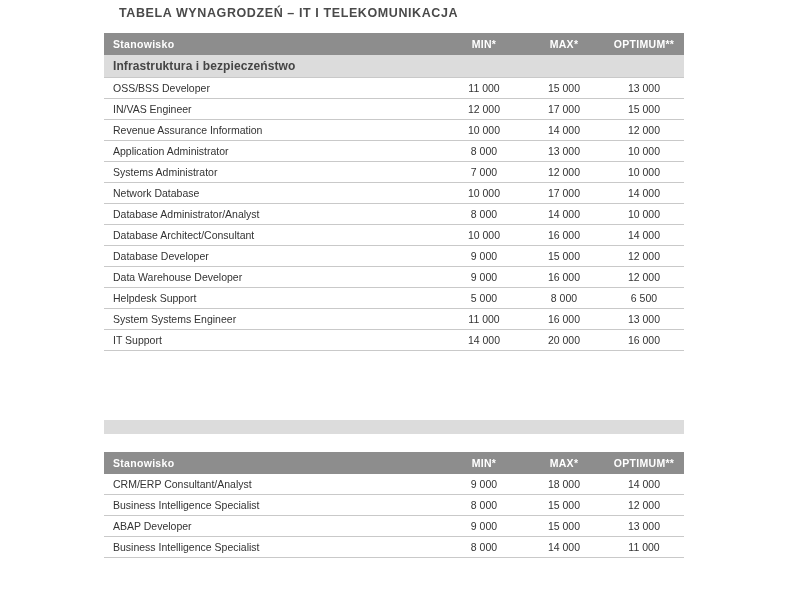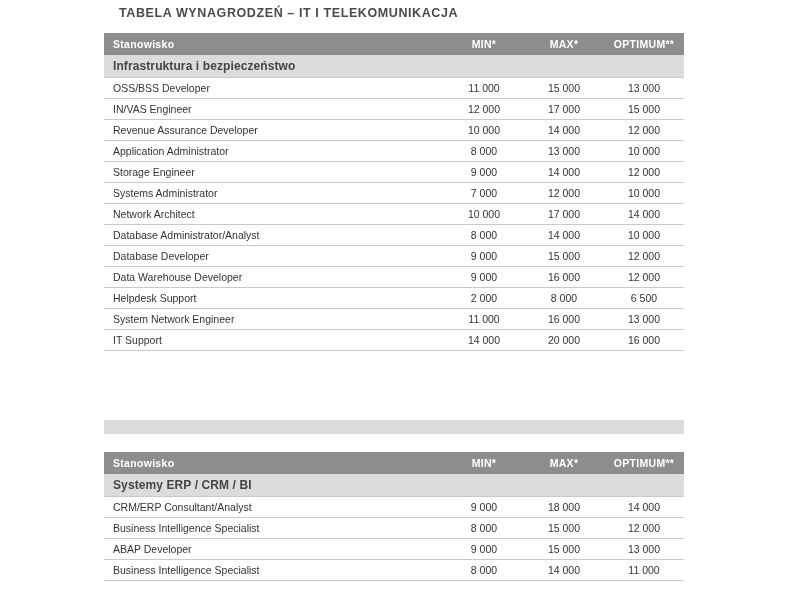--- a/index.html
+++ b/index.html
@@ -127,75 +127,75 @@
           <td>15 000</td>
           <td>13 000</td>
         </tr>
         <tr>
           <td class="pos">IN/VAS Engineer</td>
           <td>12 000</td>
           <td>17 000</td>
           <td>15 000</td>
         </tr>
         <tr>
-          <td class="pos">Revenue Assurance Developer</td>
+          <td class="pos">Revenue Assurance Information</td>
           <td>10 000</td>
           <td>14 000</td>
           <td>12 000</td>
         </tr>
         <tr>
           <td class="pos">Application Administrator</td>
           <td>8 000</td>
           <td>13 000</td>
           <td>10 000</td>
-        </tr>
-        <tr>
-          <td class="pos">Storage Engineer</td>
-          <td>9 000</td>
-          <td>14 000</td>
-          <td>12 000</td>
         </tr>
         <tr>
           <td class="pos">Systems Administrator</td>
           <td>7 000</td>
           <td>12 000</td>
           <td>10 000</td>
         </tr>
         <tr>
-          <td class="pos">Network Architect</td>
+          <td class="pos">Network Database</td>
           <td>10 000</td>
           <td>17 000</td>
           <td>14 000</td>
         </tr>
         <tr>
           <td class="pos">Database Administrator/Analyst</td>
           <td>8 000</td>
           <td>14 000</td>
           <td>10 000</td>
         </tr>
         <tr>
+          <td class="pos">Database Architect/Consultant</td>
+          <td>10 000</td>
+          <td>16 000</td>
+          <td>14 000</td>
+        </tr>
+        <tr>
           <td class="pos">Database Developer</td>
           <td>9 000</td>
           <td>15 000</td>
           <td>12 000</td>
         </tr>
         <tr>
           <td class="pos">Data Warehouse Developer</td>
           <td>9 000</td>
           <td>16 000</td>
           <td>12 000</td>
         </tr>
         <tr>
           <td class="pos">Helpdesk Support</td>
-          <td>2 000</td>
+          <td>5 000</td>
           <td>8 000</td>
           <td>6 500</td>
         </tr>
         <tr>
-          <td class="pos">System Network Engineer</td>
+          <td class="pos">System Systems Engineer</td>
           <td>11 000</td>
           <td>16 000</td>
           <td>13 000</td>
         </tr>
         <tr>
           <td class="pos">IT Support</td>
           <td>14 000</td>
           <td>20 000</td>
           <td>16 000</td>
         </tr>
@@ -215,23 +215,20 @@
       </colgroup>
       <thead>
         <tr>
           <th class="pos">Stanowisko</th>
           <th>MIN*</th>
           <th>MAX*</th>
           <th>OPTIMUM**</th>
         </tr>
       </thead>
       <tbody>
-        <tr class="section">
-          <td class="pos" colspan="4">Systemy ERP / CRM / BI</td>
-        </tr>
         <tr>
           <td class="pos">CRM/ERP Consultant/Analyst</td>
           <td>9 000</td>
           <td>18 000</td>
           <td>14 000</td>
         </tr>
         <tr>
           <td class="pos">Business Intelligence Specialist</td>
           <td>8 000</td>
           <td>15 000</td>

